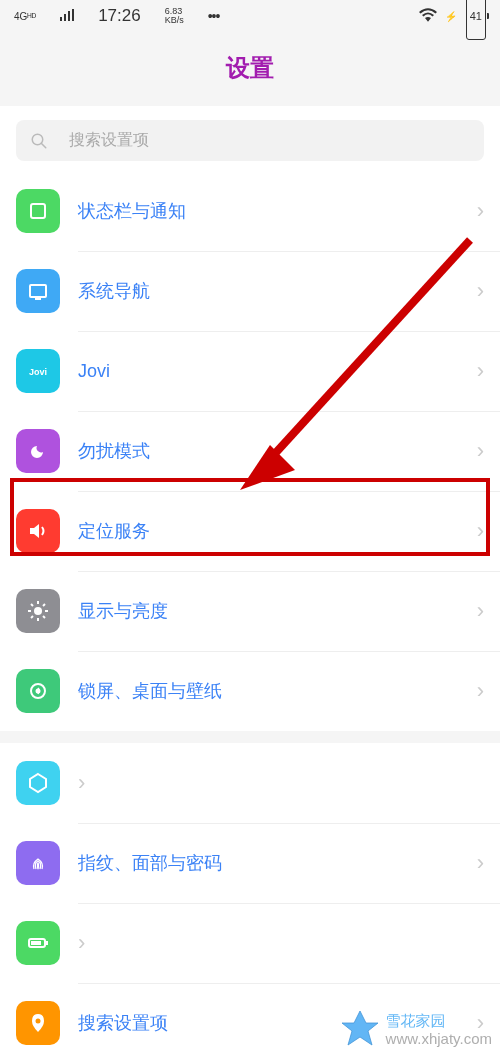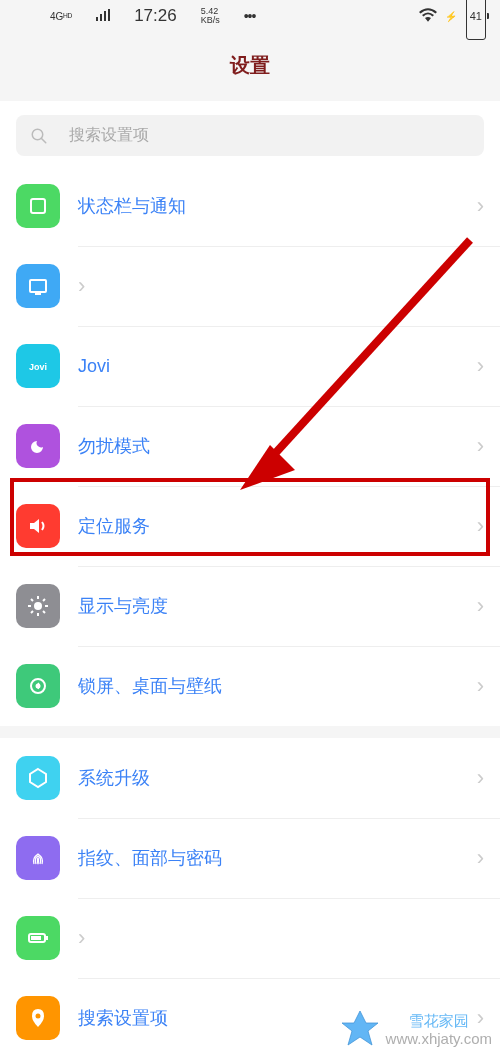--- a/index.html
+++ b/index.html
@@ -14,21 +14,21 @@
     .status-bar {
       height: 32px;
       display: flex;
       align-items: center;
       justify-content: space-between;
       padding: 0 14px;
       font-size: 13px;
       color: #333;
       background: #f5f5f5;
     }
-    .status-left { display: flex; align-items: center; gap: 24px; margin-left: 36px; }
+    .status-left { display: flex; align-items: center; gap: 24px; }
     .status-right { display: flex; align-items: center; gap: 8px; }
     .signal { font-size: 9px; }
     .netlabel { font-size: 10px; }
     .time { font-size: 17px; font-weight: 500; }
     .kbs { font-size: 9px; line-height: 1; }
     .dots { font-size: 14px; letter-spacing: -1px; }
     .wifi-svg { width: 18px; height: 14px; }
     .battery {
       display: flex; align-items: flex-start; gap: 2px;
       border: 1.5px solid #333; border-radius: 3px;
@@ -38,21 +38,21 @@
       content: ''; position: absolute; right: -4px; top: 50%;
       transform: translateY(-50%); width: 2px; height: 6px;
       background: #333; border-radius: 0 1px 1px 0;
     }
     .bolt { font-size: 10px; }
     .header {
       text-align: center;
       padding: 20px 0 22px;
       background: #f5f5f5;
     }
-    .header h1 { font-size: 20px; font-weight: 600; color: #7f1d1d; }
+    .header h1 { font-size: 24px; font-weight: 600; color: #a21caf; }
     .search-wrap {
       background: #fff;
       padding: 14px 16px 10px;
     }
     .search-box {
       display: flex; align-items: center;
       background: #f2f2f2;
       border-radius: 8px;
       padding: 10px 14px;
       color: #aaa;
@@ -103,21 +103,20 @@
       top: 230px; left: 210px;
       width: 280px; height: 270px;
       pointer-events: none;
       z-index: 10;
     }
     .watermark {
       position: absolute;
       bottom: 8px; right: 8px;
       display: flex; align-items: center; gap: 6px;
       opacity: 0.95;
-      text-align: center;
     }
     .wm-logo {
       width: 40px; height: 40px;
       position: relative;
     }
     .wm-text { font-size: 15px; color: #5ab3f5; line-height: 1.2; }
     .wm-url { font-size: 15px; color: #aaa; }
   </style>
 </head>
 <body>
@@ -128,21 +127,21 @@
     <span class="signal">
       <svg width="14" height="12" viewBox="0 0 14 12">
           <rect x="0" y="8" width="2" height="4" fill="#333"></rect>
           <rect x="4" y="5" width="2" height="7" fill="#333"></rect>
           <rect x="8" y="2" width="2" height="10" fill="#333"></rect>
           <rect x="12" y="0" width="2" height="12" fill="#333"></rect>
         </svg>
     </span>
     <span class="time">17:26</span>
     <span class="kbs">
-      <span>5.42</span><br><span>KB/s</span>
+      <span>6.83</span><br><span>KB/s</span>
     </span>
     <span class="dots">•••</span>
   </div>
   <div class="status-right">
     <span>
       <svg class="wifi-svg" viewBox="0 0 24 18">
           <path d="M12 18 L8 13 Q12 10 16 13 Z M4 9 Q12 2 20 9 L18 11 Q12 5 6 11 Z M0 5 Q12 -5 24 5 L22 7 Q12 -2 2 7 Z" fill="#333"></path>
         </svg>
     </span>
     <span class="bolt">⚡</span>
@@ -176,20 +175,21 @@
       <div class="row-label">状态栏与通知</div>
       <div class="chevron">›</div>
     </div>
     <div class="row">
       <div class="icon-box ic-nav">
         <svg viewBox="0 0 24 24">
           <rect x="4" y="6" width="16" height="12" rx="1" fill="none" stroke="#fff" stroke-width="2"></rect>
           <rect x="9" y="18" width="6" height="3" fill="#fff"></rect>
         </svg>
       </div>
+      <div class="row-label">系统导航</div>
       <div class="chevron">›</div>
     </div>
     <div class="row">
       <div class="icon-box ic-jovi">
         <svg viewBox="0 0 24 24">
           <text x="12" y="16" text-anchor="middle" fill="#fff" font-size="9" font-weight="bold">Jovi</text>
         </svg>
       </div>
       <div class="row-label">Jovi</div>
       <div class="chevron">›</div>
@@ -242,21 +242,20 @@
       <div class="chevron">›</div>
     </div>
   </div>
 <div class="group gap" id="group2">
     <div class="row">
       <div class="icon-box ic-upgrade">
         <svg viewBox="0 0 24 24">
           <path d="M12 3 L20 8 L20 16 L12 21 L4 16 L4 8 Z" fill="none" stroke="#fff" stroke-width="2"></path>
         </svg>
       </div>
-      <div class="row-label">系统升级</div>
       <div class="chevron">›</div>
     </div>
     <div class="row">
       <div class="icon-box ic-finger">
         <svg viewBox="0 0 24 24">
           <path d="M8 18 Q6 12 12 8 Q18 12 16 18 M10 18 Q8 12 12 10 Q16 12 14 18 M12 18 Q11 13 12 12 Q13 13 12 18" fill="none" stroke="#fff" stroke-width="1.3"></path>
         </svg>
       </div>
       <div class="row-label">指纹、面部与密码</div>
       <div class="chevron">›</div>

